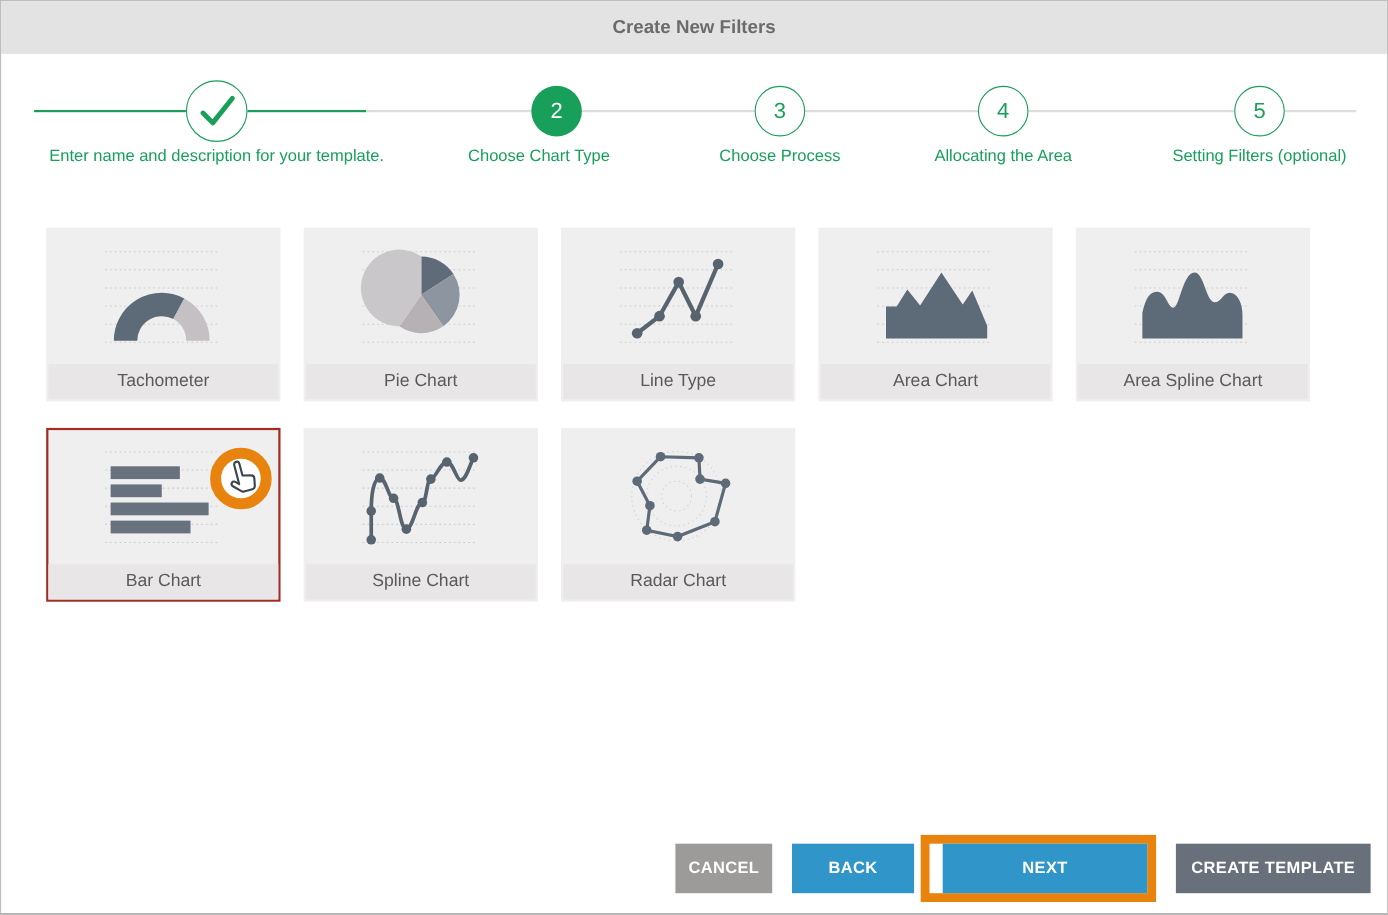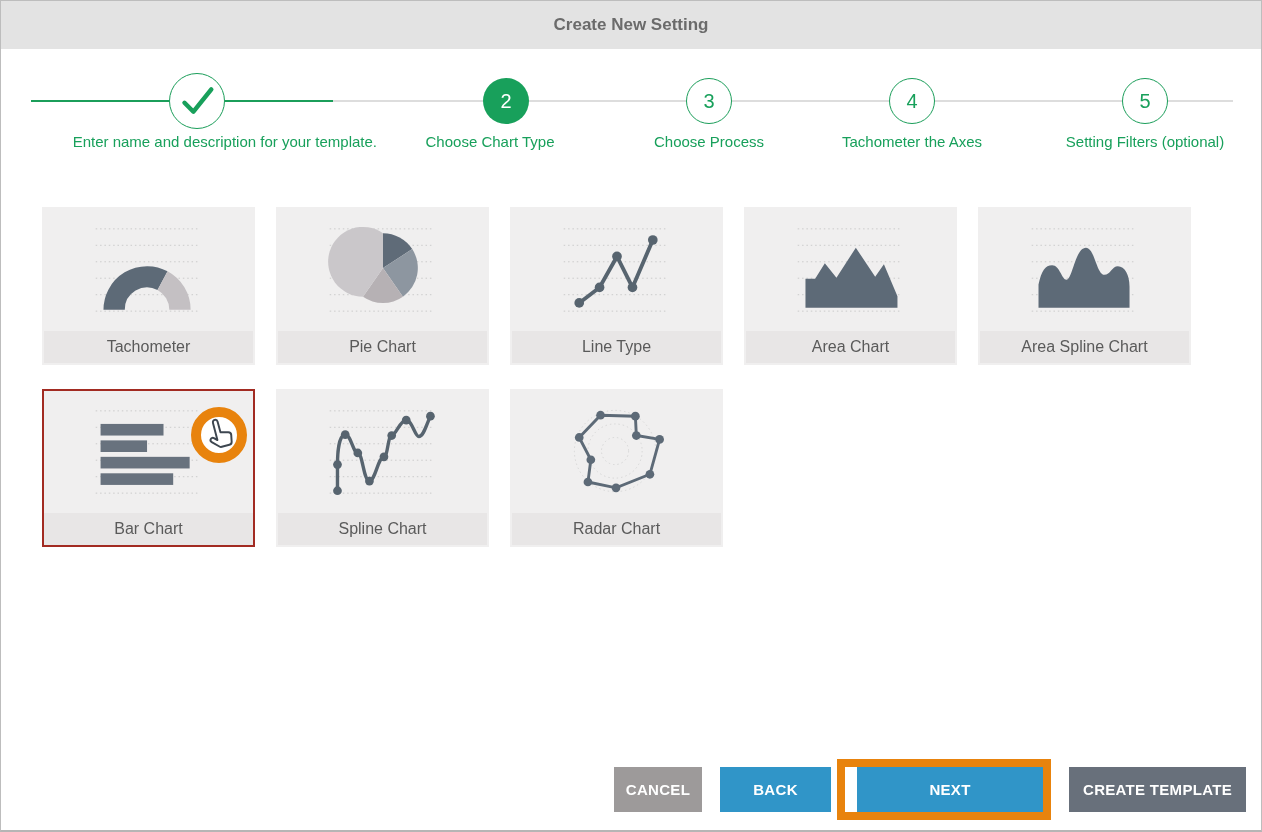--- a/index.html
+++ b/index.html
@@ -66,21 +66,21 @@
   .btn.next{   width:186px; background:#3095c8; }
   .btn.create{ width:177px; background:#68707b; }
   .next-wrap{ border:8px solid #e8830d; }
 </style>
 </head>
 <body>
 
 <div class="dialog">
 
   <div class="titlebar">
-    <div class="title">Create New Setting</div>
+    <div class="title">Create New Filters</div>
   </div>
 
   <div class="stepper">
     <div class="seg green" style="left:30px;width:138px;"></div>
     <div class="seg green" style="left:224px;width:108px;"></div>
     <div class="seg gray" style="left:332px;width:150px;"></div>
     <div class="seg gray" style="left:528px;width:157px;"></div>
     <div class="seg gray" style="left:731px;width:157px;"></div>
     <div class="seg gray" style="left:934px;width:187px;"></div>
     <div class="seg gray" style="left:1167px;width:65px;"></div>
@@ -96,24 +96,24 @@
     <div class="step-circle ring" style="left:685px;top:29px;">
       <span>3</span>
     </div>
     <div class="step-circle ring" style="left:888px;top:29px;">
       <span>4</span>
     </div>
     <div class="step-circle ring" style="left:1121px;top:29px;">
       <span>5</span>
     </div>
 
-    <div class="step-label" style="left:16px;width:360px;text-align:right;">Enter name and description for your template.</div>
+    <div class="step-label" style="left:16px;width:360px;">Enter name and description for your template.</div>
     <div class="step-label" style="left:379px;width:220px;">Choose Chart Type</div>
     <div class="step-label" style="left:598px;width:220px;">Choose Process</div>
-    <div class="step-label" style="left:801px;width:220px;">Tachometer the Axes</div>
+    <div class="step-label" style="left:801px;width:220px;">Allocating the Area</div>
     <div class="step-label" style="left:1032px;width:224px;">Setting Filters (optional)</div>
   </div>
 
   <div class="cards">
     <div class="cards-row">
 
       <div class="card">
         <div class="card-icon">
           <svg viewBox="0 0 213 126">
             <g stroke="#c9c9c9" stroke-width="1" stroke-dasharray="1.5 3">

